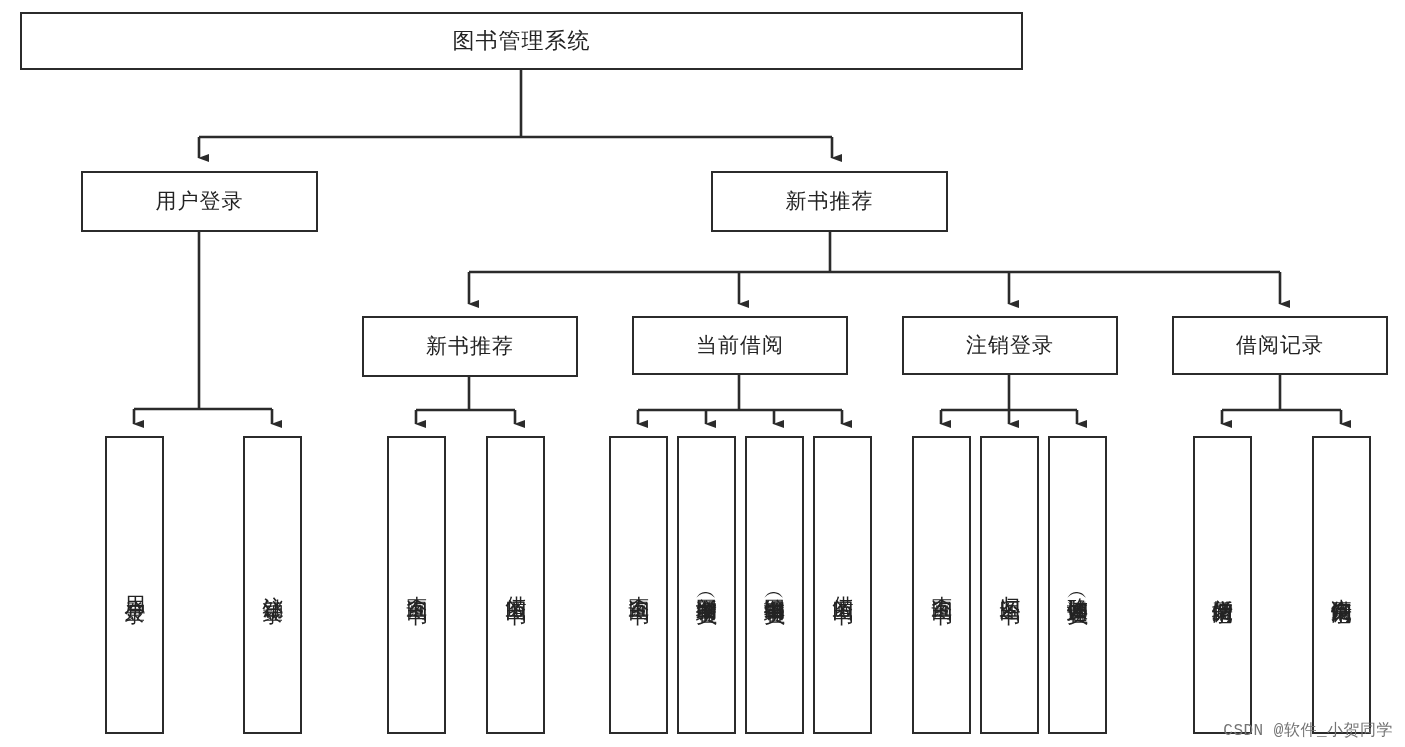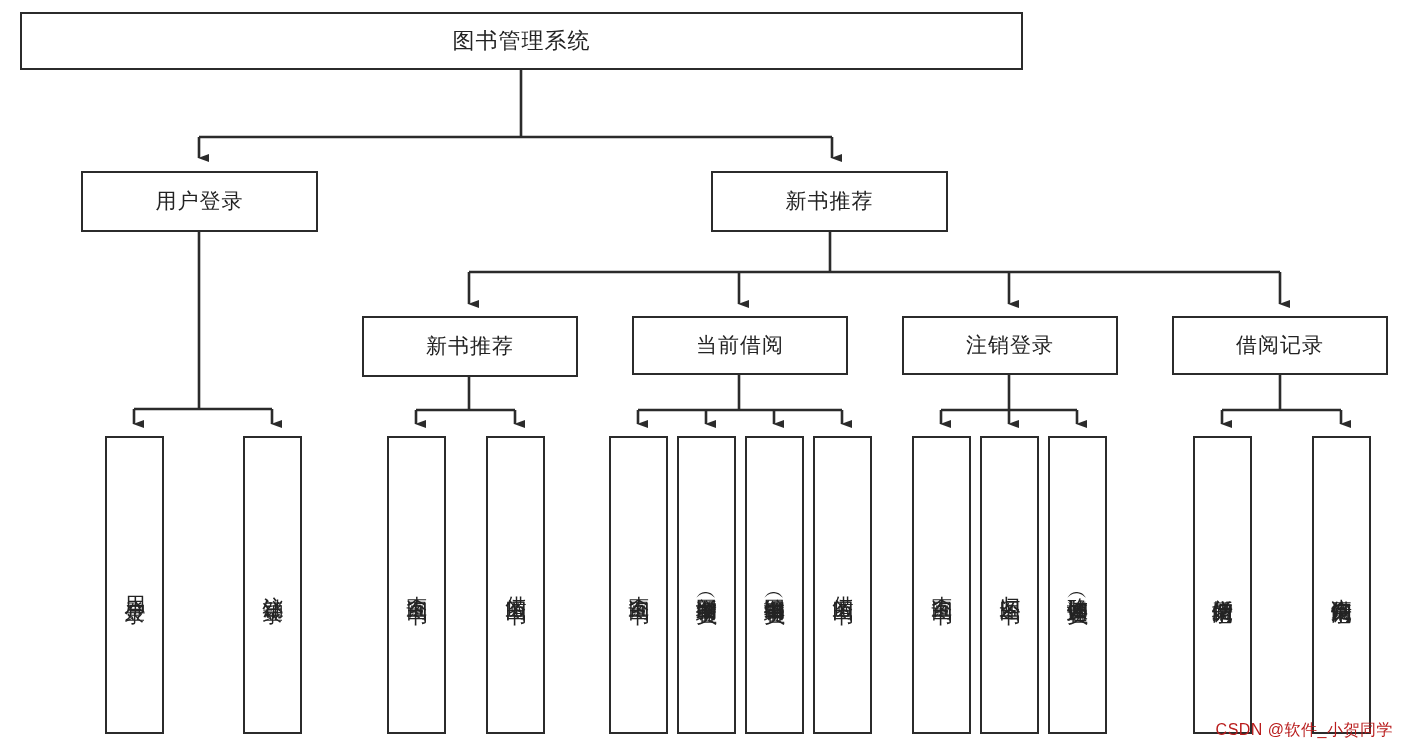--- a/index.html
+++ b/index.html
@@ -49,25 +49,25 @@
     white-space:nowrap;
     text-align:center;
   }
   .node.vert.tall .lbl{line-height:1.14;letter-spacing:1px;}
 
   #watermark{
     position:absolute;
     right:12px;
     bottom:6px;
     font-size:16px;
-    color:#b91c1c;
+    color:#737373;
     letter-spacing:0.5px;
     z-index:5;
     white-space:nowrap;
-    font-family:Liberation Sans, sans-serif;
+    font-family:Liberation Mono, monospace;
   }
 </style>
 </head>
 <body>
 
 <div id="canvas">
 
   <svg class="lines" viewBox="0 0 1405 747" xmlns="http://www.w3.org/2000/svg">
     <defs>
       <marker id="arrow" markerWidth="10" markerHeight="11" refX="4" refY="10" orient="auto" markerUnits="userSpaceOnUse">

